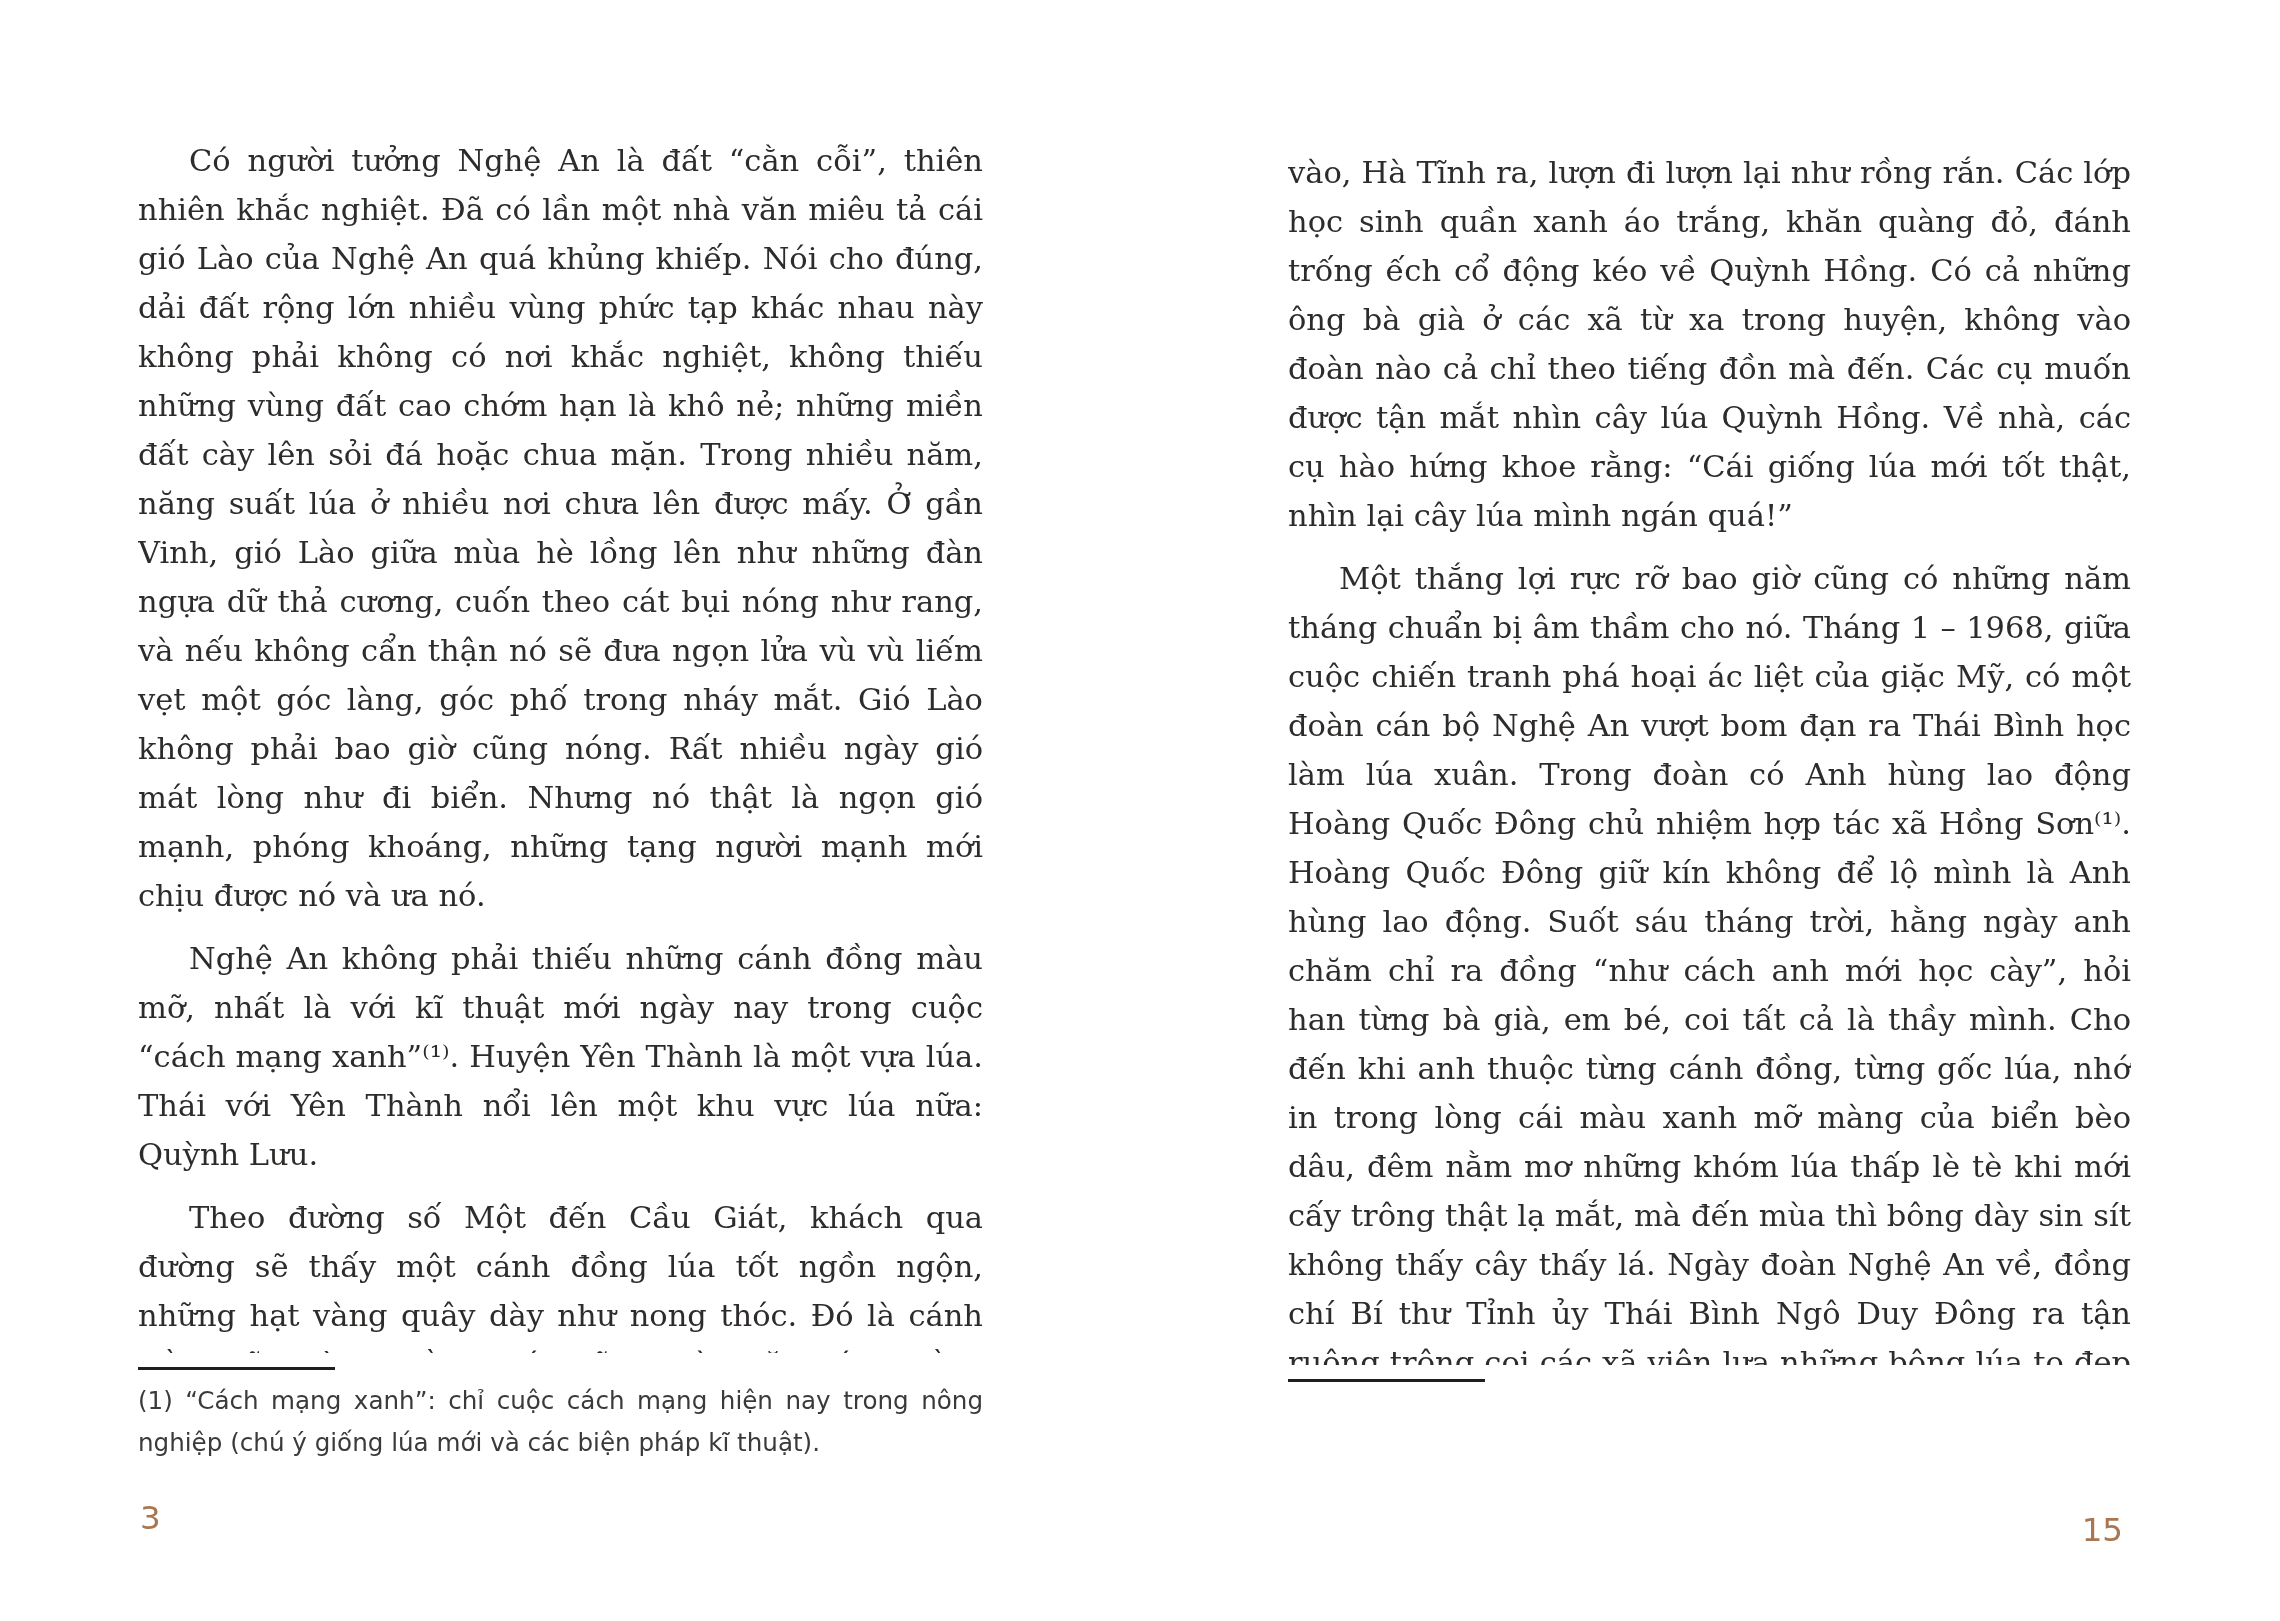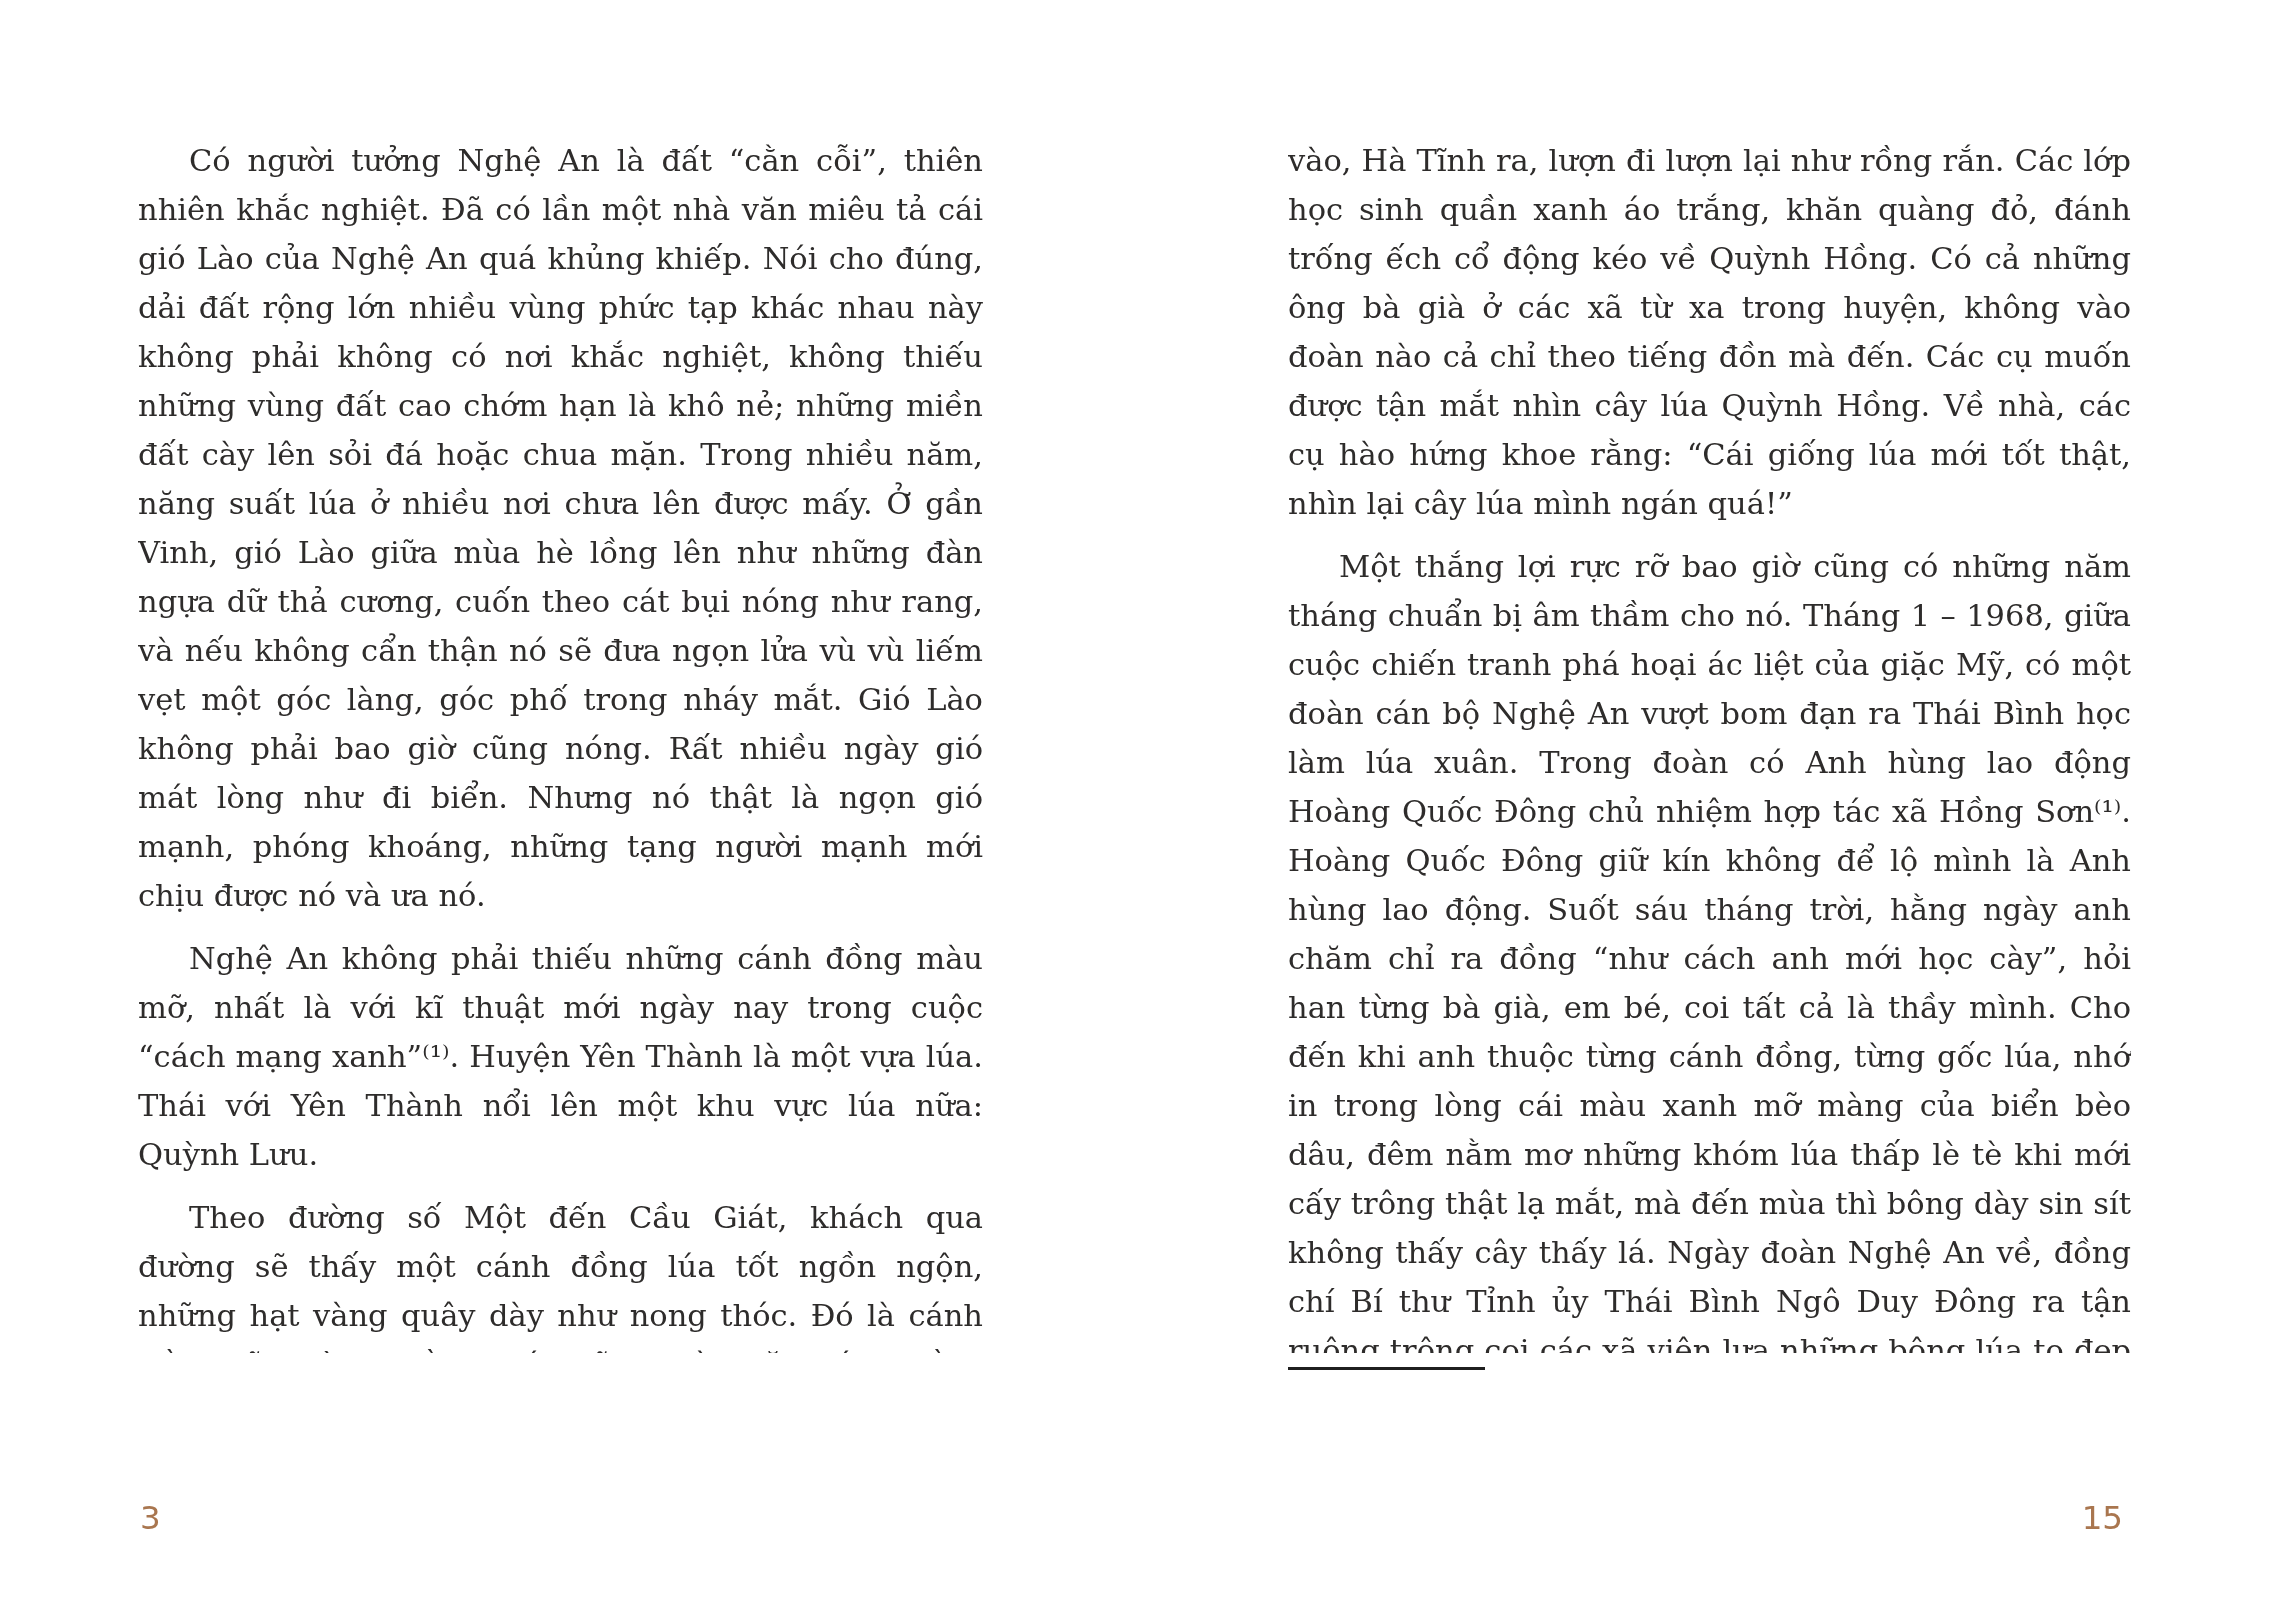--- a/index.html
+++ b/index.html
@@ -10,21 +10,21 @@
     background: #ffffff;
     font-family: "DejaVu Serif", serif;
     overflow: hidden;
   }
   .page {
     position: absolute;
     top: 0;
     height: 1180px;
   }
   .page-left  { left: 138px;  width: 845px; }
-  .page-right { left: 1288px; width: 843px; }
+  .page-right { left: 1288px; width: 843px; margin-top: 12px; }
 
   .body-text {
     position: absolute;
     top: 136px;
     left: 0;
     right: 0;
     max-height: 1217px;
     overflow: hidden;
   }
   p.para {
@@ -67,20 +67,24 @@
 </style>
 </head>
 <body>
 
 <section class="page page-left">
   <div class="body-text">
       <p class="para indent">Có người tưởng Nghệ An là đất “cằn cỗi”, thiên nhiên khắc nghiệt. Đã có lần một nhà văn miêu tả cái gió Lào của Nghệ An quá khủng khiếp. Nói cho đúng, dải đất rộng lớn nhiều vùng phức tạp khác nhau này không phải không có nơi khắc nghiệt, không thiếu những vùng đất cao chớm hạn là khô nẻ; những miền đất cày lên sỏi đá hoặc chua mặn. Trong nhiều năm, năng suất lúa ở nhiều nơi chưa lên được mấy. Ở gần Vinh, gió Lào giữa mùa hè lồng lên như những đàn ngựa dữ thả cương, cuốn theo cát bụi nóng như rang, và nếu không cẩn thận nó sẽ đưa ngọn lửa vù vù liếm vẹt một góc làng, góc phố trong nháy mắt. Gió Lào không phải bao giờ cũng nóng. Rất nhiều ngày gió mát lòng như đi biển. Nhưng nó thật là ngọn gió mạnh, phóng khoáng, những tạng người mạnh mới chịu được nó và ưa nó.</p>
       <p class="para indent">Nghệ An không phải thiếu những cánh đồng màu mỡ, nhất là với kĩ thuật mới ngày nay trong cuộc “cách mạng xanh”⁽¹⁾. Huyện Yên Thành là một vựa lúa. Thái với Yên Thành nổi lên một khu vực lúa nữa: Quỳnh Lưu.</p>
       <p class="para indent continues">Theo đường số Một đến Cầu Giát, khách qua đường sẽ thấy một cánh đồng lúa tốt ngồn ngộn, những hạt vàng quây dày như nong thóc. Đó là cánh đồng xã Quỳnh Hồng. Có những mùa gặt, cánh đồng như mở hội. Các đoàn tham quan các huyện bạn trong tỉnh, cả Thanh Hóa</p>
     </div>
+  <div class="footnote">
+    <div class="footnote-rule"></div>
+    <span>(1) “Cách mạng xanh”: chỉ cuộc cách mạng hiện nay trong nông nghiệp (chú ý giống lúa mới và các biện pháp kĩ thuật).</span>
+  </div>
   <div class="page-number pn-left" style="color: rgb(169, 118, 79);">3</div>
 </section>
 
 <section class="page page-right">
   <div class="body-text">
       <p class="para">vào, Hà Tĩnh ra, lượn đi lượn lại như rồng rắn. Các lớp học sinh quần xanh áo trắng, khăn quàng đỏ, đánh trống ếch cổ động kéo về Quỳnh Hồng. Có cả những ông bà già ở các xã từ xa trong huyện, không vào đoàn nào cả chỉ theo tiếng đồn mà đến. Các cụ muốn được tận mắt nhìn cây lúa Quỳnh Hồng. Về nhà, các cụ hào hứng khoe rằng: “Cái giống lúa mới tốt thật, nhìn lại cây lúa mình ngán quá!”</p>
       <p class="para indent continues">Một thắng lợi rực rỡ bao giờ cũng có những năm tháng chuẩn bị âm thầm cho nó. Tháng 1 – 1968, giữa cuộc chiến tranh phá hoại ác liệt của giặc Mỹ, có một đoàn cán bộ Nghệ An vượt bom đạn ra Thái Bình học làm lúa xuân. Trong đoàn có Anh hùng lao động Hoàng Quốc Đông chủ nhiệm hợp tác xã Hồng Sơn⁽¹⁾. Hoàng Quốc Đông giữ kín không để lộ mình là Anh hùng lao động. Suốt sáu tháng trời, hằng ngày anh chăm chỉ ra đồng “như cách anh mới học cày”, hỏi han từng bà già, em bé, coi tất cả là thầy mình. Cho đến khi anh thuộc từng cánh đồng, từng gốc lúa, nhớ in trong lòng cái màu xanh mỡ màng của biển bèo dâu, đêm nằm mơ những khóm lúa thấp lè tè khi mới cấy trông thật lạ mắt, mà đến mùa thì bông dày sin sít không thấy cây thấy lá. Ngày đoàn Nghệ An về, đồng chí Bí thư Tỉnh ủy Thái Bình Ngô Duy Đông ra tận ruộng trông coi các xã viên lựa những bông lúa to đẹp nhất cho đoàn đem về làm giống. Những hạt giống thắm tình hữu nghị ấy</p>
     </div>
   <div class="footnote">
     <div class="footnote-rule"></div>

